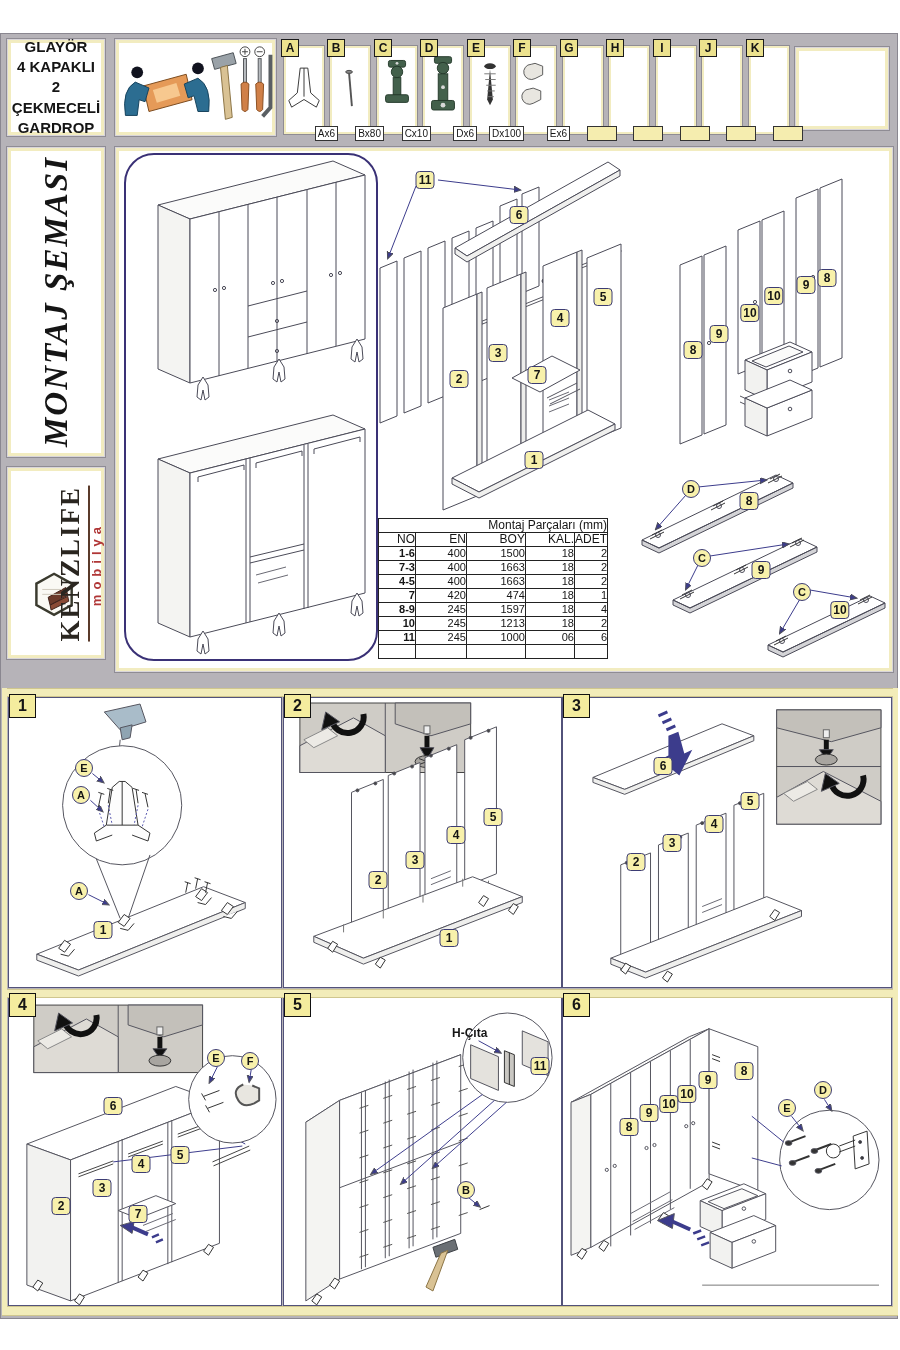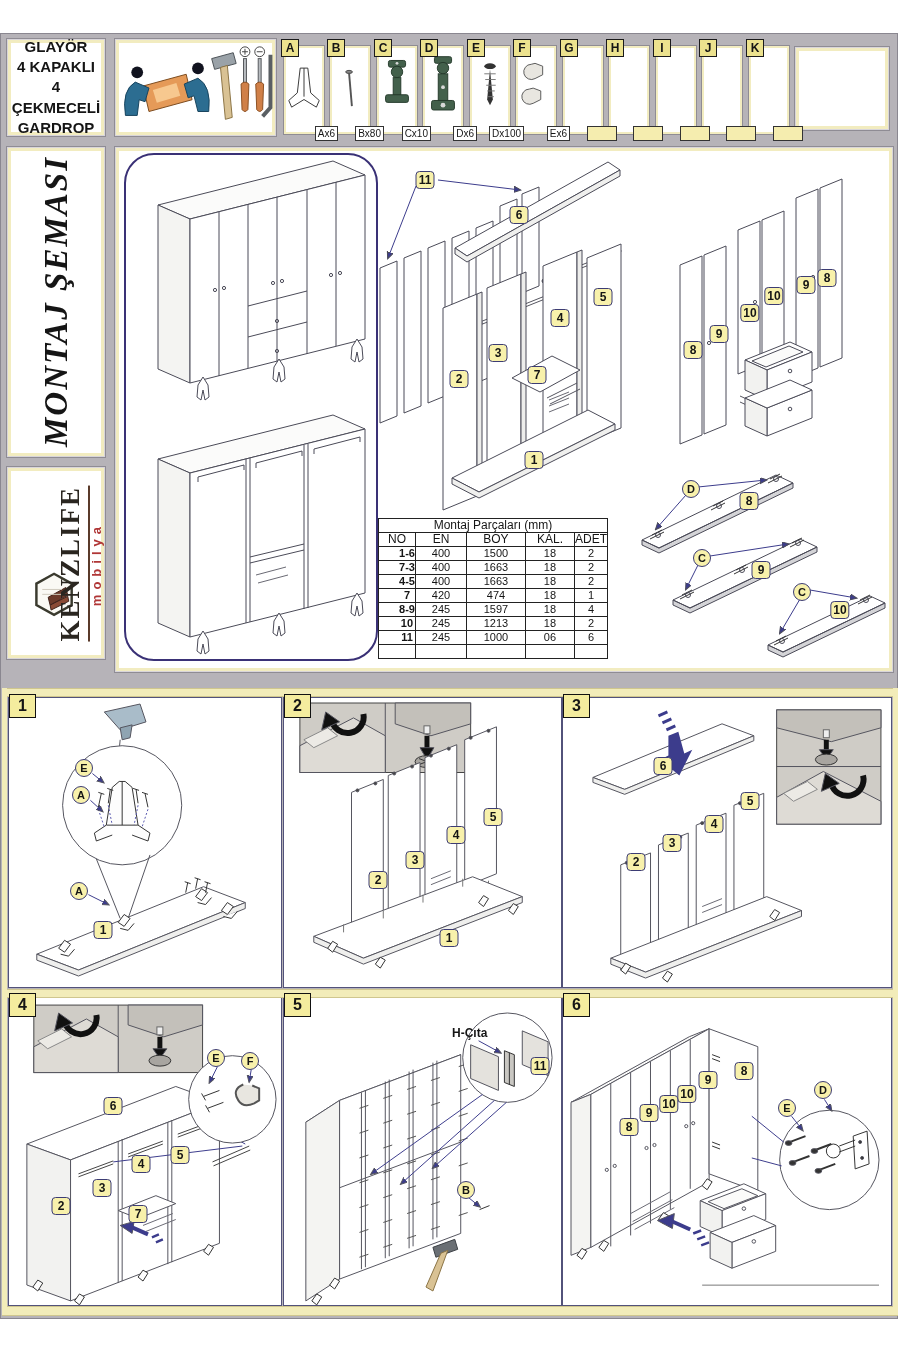--- a/index.html
+++ b/index.html
@@ -42,38 +42,38 @@
       line-height:16px;text-align:center;transform:translate(-50%,-50%);}
   
   .step{position:absolute;background:#fff;border:1px solid #52527a;box-sizing:border-box;}
   .stab{position:absolute;width:25px;height:22px;background:#f4ec9e;border:1.5px solid #111;
         font-weight:bold;font-size:16px;line-height:22px;text-align:center;z-index:8;}
   .cream{position:absolute;background:#f2ecb9;border-top:1px solid #cfc68e;
          border-bottom:1px solid #cfc68e;z-index:2;}
   .creamv{position:absolute;background:#f2ecb9;width:5px;z-index:2;}
   
   table.parts{border-collapse:collapse;width:100%;background:#fff;}
-  table.parts td,table.parts th{border:1px solid #222;font-size:11px;text-align:center;
+  table.parts td,table.parts th{border:1px solid #222;font-size:11px;text-align:right;
         padding:0;height:13px;line-height:13px;}
   table.parts th{font-weight:normal;font-size:12px;}
   table.parts td.no{font-weight:bold;padding-left:20px;}
   .note{position:absolute;z-index:7;font-weight:bold;font-size:12px;}
   svg.fig{position:absolute;inset:0;width:100%;height:100%;}
   .ov-round{position:absolute;border:2.5px solid #3a3176;border-radius:30px;background:#fff;}
 </style>
 </head>
 <body>
 
 <div id="page">
   <div id="canvas"></div>
 
   <div class="dpanel hdr-title" style="left:6px;top:38px;width:100px;height:99px;">
     <span>GLAYÖR</span>
     <span>4 KAPAKLI</span>
-    <span>4 ÇEKMECELİ</span>
+    <span>2 ÇEKMECELİ</span>
     <span>GARDROP</span>
   </div>
 
   <div class="dpanel" style="left:114px;top:38px;width:163px;height:99px;">
     <svg class="fig" viewBox="0 0 163 99">
       <polygon points="28,48 72,36 78,62 34,74" fill="#e59a58" stroke="#7a4a1e"></polygon>
       <polygon points="38,52 62,45 66,58 42,65" fill="#f7c88f"></polygon>
       <circle cx="22" cy="34" r="6" fill="#11131f"></circle>
       <path d="M10,78 Q6,52 20,44 L34,50 L30,64 L24,62 L22,78 Z" fill="#2c6d91" stroke="#17435c"></path>
       <circle cx="84" cy="30" r="6" fill="#11131f"></circle>

